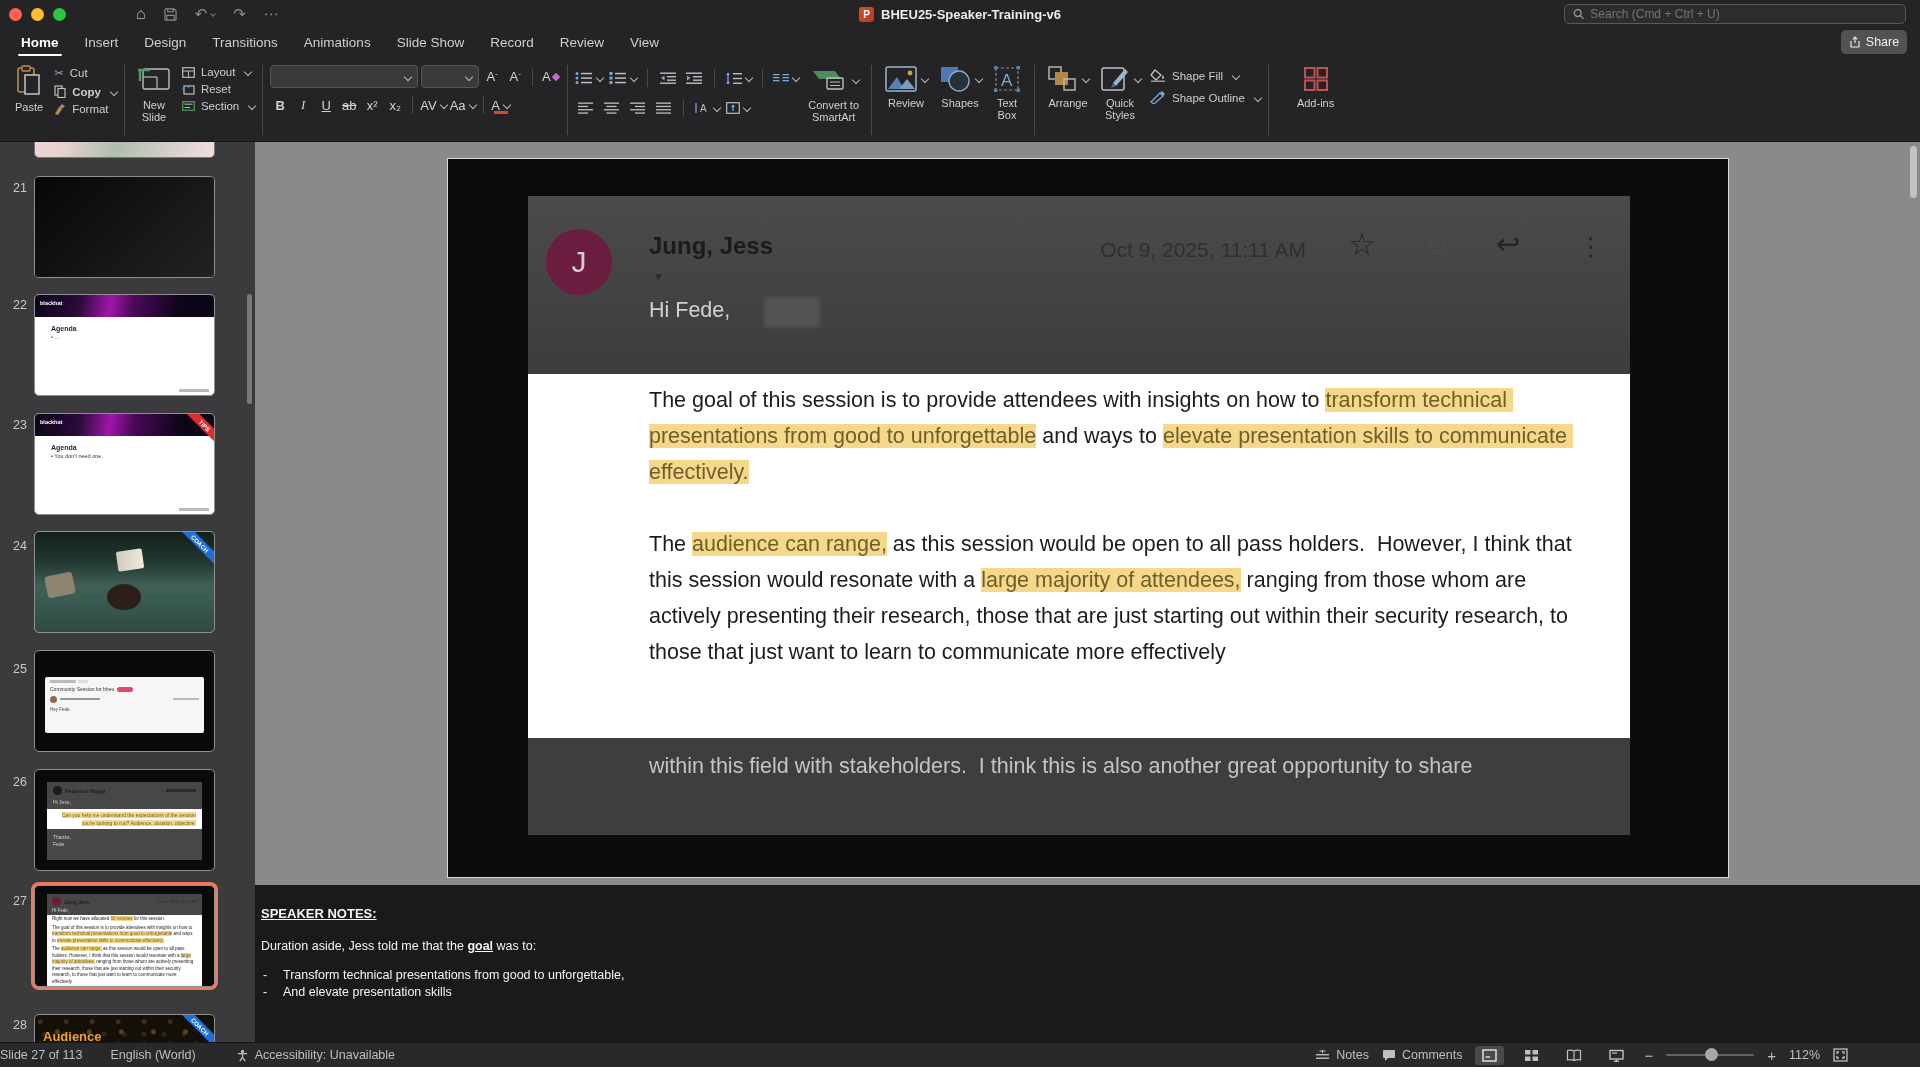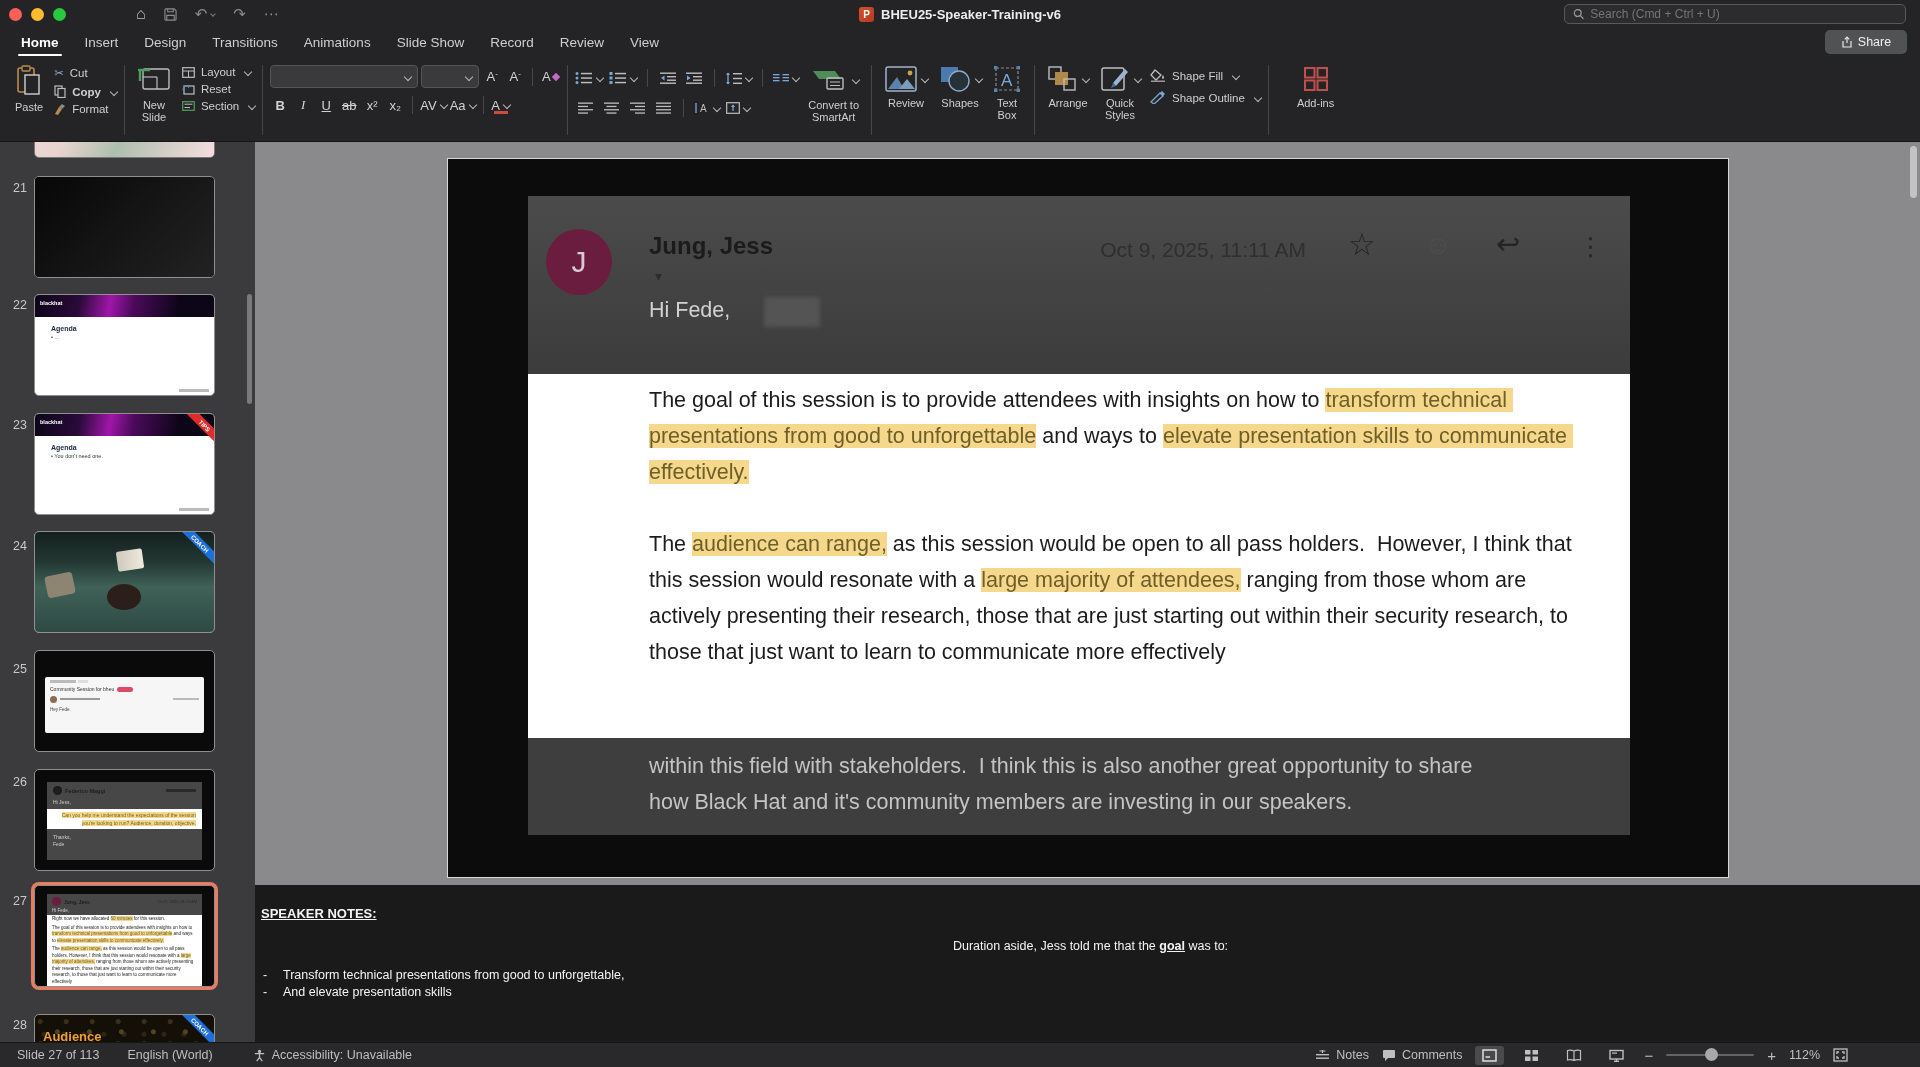--- a/index.html
+++ b/index.html
@@ -17,21 +17,21 @@
   .ppt-ic { width:15px; height:15px; border-radius:3px; background:linear-gradient(135deg,#d5502c,#b33a22); color:#fff; font-size:10px; font-weight:bold; display:flex; align-items:center; justify-content:center; }
   .doc-title { color:#ececec; font-size:13px; font-weight:bold; }
   .searchbox { position:absolute; right:14px; top:4px; width:342px; height:20px; border:1px solid #58585a; border-radius:5px; background:rgba(255,255,255,.04); display:flex; align-items:center; padding:0 8px; gap:6px; }
   .searchbox input { background:transparent; border:none; outline:none; color:#a9a9a9; font-size:12px; width:100%; font-family:"Liberation Sans",sans-serif; }
 
   
   .tabsrow { position:absolute; top:28px; left:0; right:0; height:30px; display:flex; align-items:center; padding-left:8px; }
   .rtab { color:#cfcfcf; font-size:13.5px; padding:0 13px; height:30px; line-height:30px; position:relative; }
   .rtab.active { color:#fff; font-weight:bold; }
   .rtab.active::after { content:""; position:absolute; left:10px; right:10px; bottom:2px; height:2px; background:#fff; border-radius:2px; }
-  .sharebtn { position:absolute; right:13px; top:30px; height:24px; width:82px; background:#515254; border-radius:5px; color:#f0f0f0; font-size:12.5px; display:flex; align-items:center; justify-content:center; gap:5px; }
+  .sharebtn { position:absolute; right:13px; top:30px; height:24px; width:66px; background:#515254; border-radius:5px; color:#f0f0f0; font-size:12.5px; display:flex; align-items:center; justify-content:center; gap:5px; }
 
   
   .ribbon { position:absolute; top:58px; left:0; right:0; height:84px; border-bottom:1px solid #151516; display:flex; align-items:stretch; padding:5px 6px 4px 10px; }
   .vdiv { width:1px; background:#47474a; margin:2px 7px; }
   .grp { display:flex; align-items:flex-start; }
   .big { display:flex; flex-direction:column; align-items:center; justify-content:flex-start; padding:2px 5px; color:#cfcfcf; font-size:11px; text-align:center; line-height:12px; }
   .big .lbl { margin-top:4px; white-space:pre-line; }
   .col { display:flex; flex-direction:column; gap:5px; margin-left:6px; padding-top:3px; }
   .sm { display:flex; align-items:center; gap:6px; color:#cfcfcf; font-size:11.5px; white-space:nowrap; }
   .combo { background:#3a3a3c; border:1px solid #555557; border-radius:4px; height:23px; display:flex; align-items:center; justify-content:flex-end; padding:0 6px; }
@@ -81,21 +81,21 @@
   .patch { position:absolute; left:236px; top:101px; width:56px; height:30px; background:#545454; border-radius:3px; filter:blur(2px); }
   .band-bright { height:364px; background:#fff; padding:8px 38px 0 121px; }
   .band-bright p { font-size:21.5px; line-height:36px; color:#1c1c1c; margin:0 0 36px; white-space:pre-wrap; max-width:948px; }
   .band-bright .hl, .band-dim .hl { background:#f6d88d; color:#6e5e28; }
   .band-dim { height:97px; background:#3e3e3e; padding:10px 0 0 121px; }
   .band-dim div { font-size:21.5px; line-height:36px; color:#c4c4c4; white-space:pre; }
 
   
   .notes { position:absolute; left:255px; right:0; top:885px; height:157px; background:#1a1a1b; color:#f4f4f4; padding:21px 0 0 6px; font-size:12.5px; }
   .notes-h { font-size:13px; font-weight:bold; text-decoration:underline; margin-bottom:18px; }
-  .notes-p1 { margin-bottom:14px;text-align:center; }
+  .notes-p1 { margin-bottom:14px; }
   .notes-p1 b { text-decoration:underline; }
   .nline { line-height:17px; display:flex; }
   .nline .dash { width:22px; padding-left:2px; }
   .notes-p2 { margin-top:14px; }
 
   
   .statusbar { position:absolute; left:0; right:0; bottom:0; height:25px; background:#29292b; border-top:1px solid #161617; display:flex; align-items:center; color:#bfbfbf; font-size:12.5px; }
   .sb-left { display:flex; align-items:center; }
   .sb-right { margin-left:auto; margin-right:72px; display:flex; align-items:center; gap:13px; }
   .viewbtn { display:flex; align-items:center; justify-content:center; padding:3px 7px; border-radius:3px; }
@@ -653,21 +653,20 @@
         <span class="mic" style="left:1050px;top:36px;font-size:25px">⋮</span>
         <div class="greet">Hi Fede,</div>
         <div class="patch"></div>
       </div>
       <div class="band-bright">
         <p><span>The goal of this session is to provide attendees with insights on how to </span><span class="hl">transform technical presentations from good to unforgettable</span><span> and ways to </span><span class="hl">elevate presentation skills to communicate effectively.</span></p>
         <p><span>The </span><span class="hl">audience can range,</span><span> as this session would be open to all pass holders.  However, I think that this session would resonate with a </span><span class="hl">large majority of attendees,</span><span> ranging from those whom are actively presenting their research, those that are just starting out within their security research, to those that just want to learn to communicate more effectively</span></p>
       </div>
       <div class="band-dim">
           <div>within this field with stakeholders.  I think this is also another great opportunity to share</div>
-          <div>how Black Hat and it's community members are investing in our speakers.</div>
         </div>
     </div>
   </div>
   <div class="cv-scroll"></div>
 </div>
 
 <div class="notes">
   <div class="notes-h">SPEAKER NOTES:</div>
   <div class="notes-p1"><span>Duration aside, Jess told me that the </span><b>goal</b><span> was to:</span></div>
   <div class="nline">
@@ -675,21 +674,21 @@
       <span>Transform technical presentations from good to unforgettable,</span>
     </div>
   <div class="nline">
       <span class="dash">-</span>
       <span>And elevate presentation skills</span>
     </div>
 </div>
 
 <div class="statusbar">
   <div class="sb-left">
-    <span style="margin-left:17px">Slide 27 of 113</span>
+    <span style="">Slide 27 of 113</span>
     <span style="margin-left:28px">English (World)</span>
     <span style="margin-left:40px" class="ico-lbl">
       <svg width="13" height="13" viewBox="0 0 14 14">
           <circle cx="7" cy="2.6" r="1.7" fill="#bfbfbf"></circle>
           <path d="M2 5 L12 5 M7 5 L7 9 M7 9 L4 13 M7 9 L10 13" stroke="#bfbfbf" stroke-width="1.4" fill="none"></path>
         </svg>
       <span>Accessibility: Unavailable</span>
     </span>
   </div>
   <div class="sb-right">

